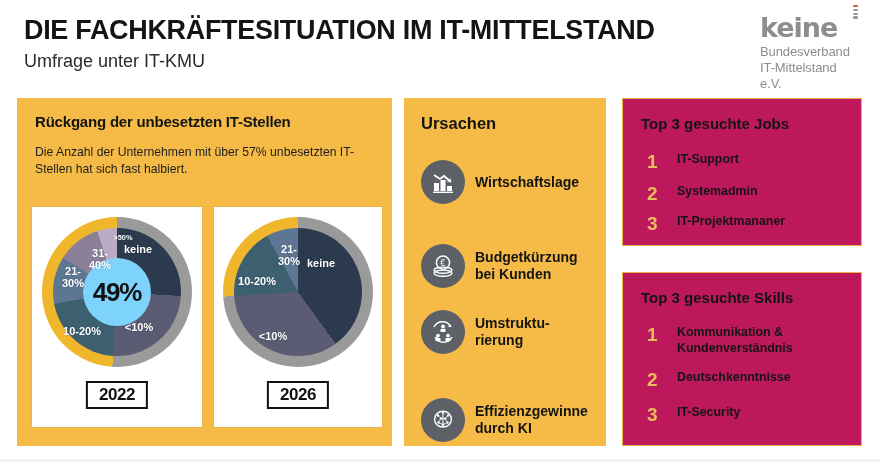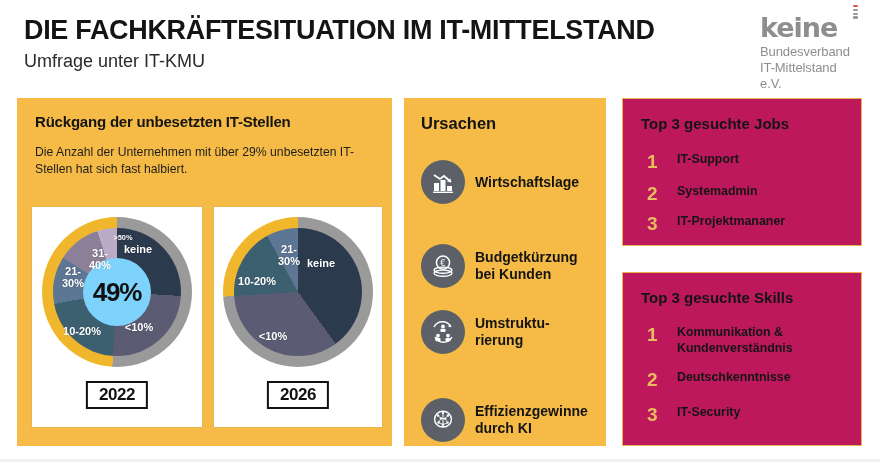--- a/index.html
+++ b/index.html
@@ -128,21 +128,21 @@
       </div>
       <div class="logo-sub">
         <div>Bundesverband</div>
         <div>IT-Mittelstand e.V.</div>
       </div>
     </div>
   </div>
 
   <div class="panel panel-yellow" id="left-panel">
     <div class="lp-title">Rückgang der unbesetzten IT-Stellen</div>
-    <div class="lp-desc">Die Anzahl der Unternehmen mit über 29% unbesetzten IT-Stellen hat sich fast halbiert.</div>
+    <div class="lp-desc">Die Anzahl der Unternehmen mit über 57% unbesetzten IT-Stellen hat sich fast halbiert.</div>
 
     <div class="chart-box" id="chart-box-2022">
       <div class="donut-wrap">
         <div class="donut-outer" id="ring-2022" style="background: conic-gradient(rgb(154, 154, 154) 0deg, rgb(154, 154, 154) 183.6deg, rgb(240, 183, 44) 183.6deg, rgb(240, 183, 44) 360deg);"></div>
         <div class="donut-inner" id="slices-2022" style="background: conic-gradient(rgb(44, 58, 78) 0deg, rgb(44, 58, 78) 93.6deg, rgb(91, 91, 115) 93.6deg, rgb(91, 91, 115) 183.6deg, rgb(61, 96, 113) 183.6deg, rgb(61, 96, 113) 259.2deg, rgb(93, 118, 147) 259.2deg, rgb(93, 118, 147) 302.4deg, rgb(140, 128, 153) 302.4deg, rgb(140, 128, 153) 342deg, rgb(188, 171, 198) 342deg, rgb(188, 171, 198) 360deg);"></div>
         <div class="donut-hole">
           <span>49%</span>
         </div>
         <div class="seg-label" style="left:78px;top:26px;width:36px;">keine</div>
         <div class="seg-label" style="left:80px;top:104px;width:34px;">&lt;10%</div>

